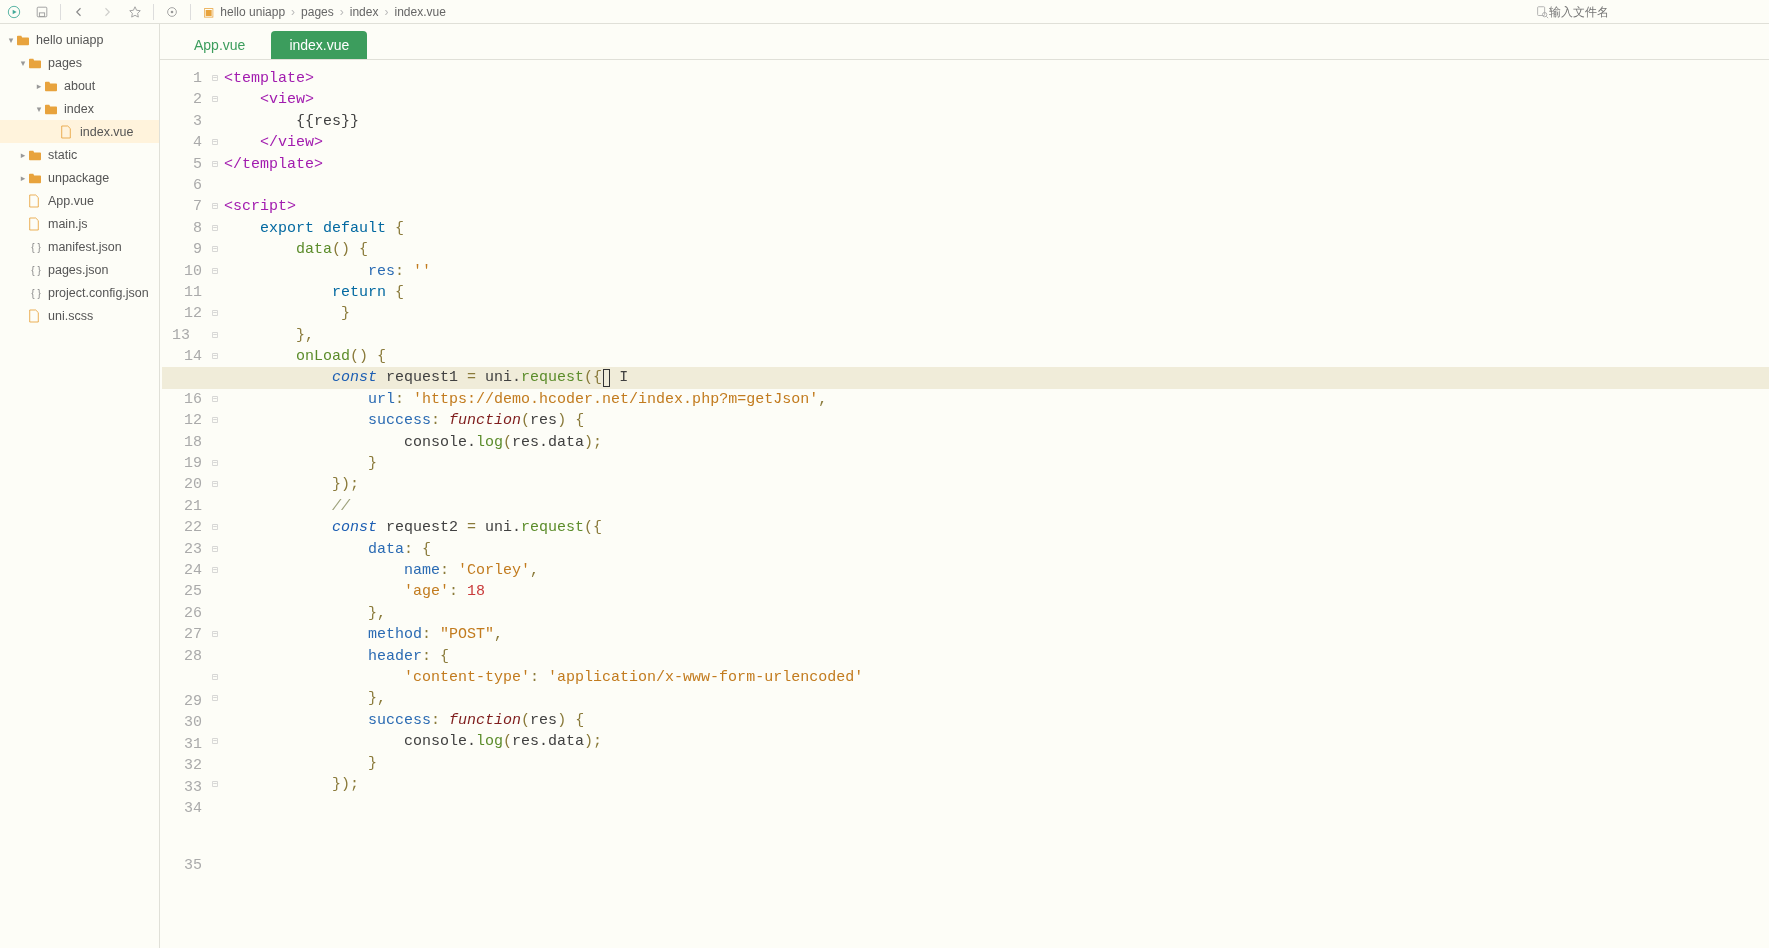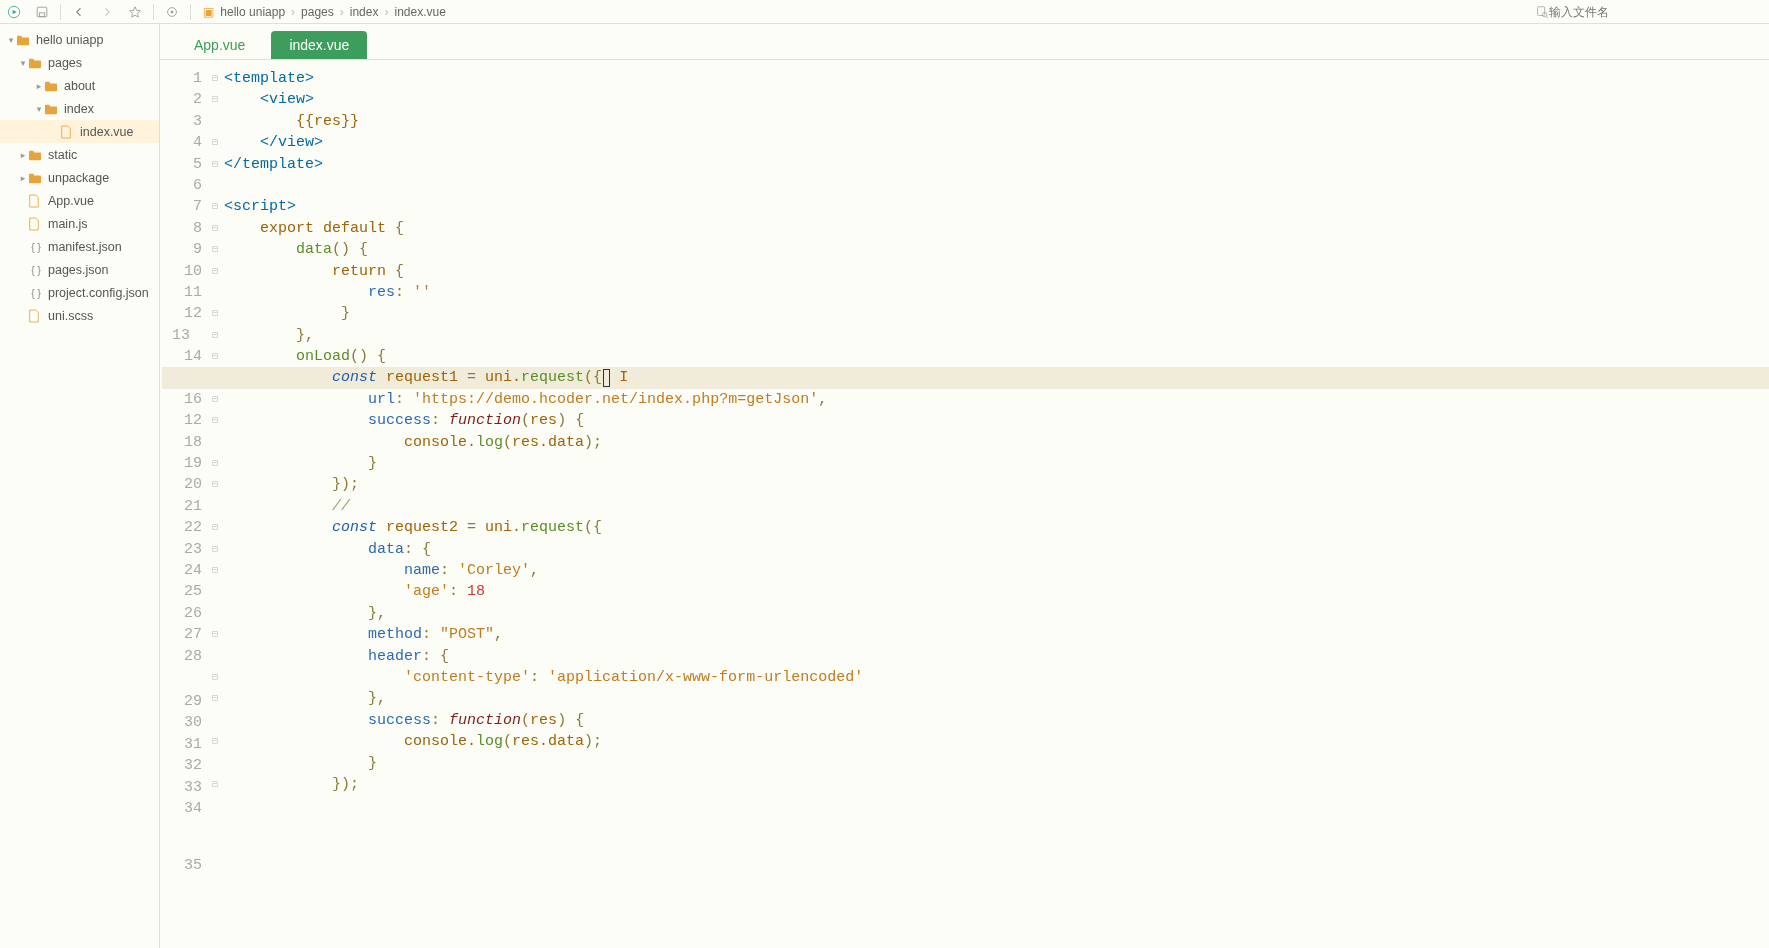--- a/index.html
+++ b/index.html
@@ -165,31 +165,31 @@
 }
 .code-line.hl::before {
   content: "";
   position: absolute;
   left: -62px;
   top: 0;
   bottom: 0;
   width: 62px;
   background: #f0ecd9;
 }
-.tok-tag { color: #0369a1; }
-.tok-kw { color: #a16207; }
+.tok-tag { color: #a21caf; }
+.tok-kw { color: #0369a1; }
 .tok-fn { color: #7f1d1d; font-style: italic; }
 .tok-fnname { color: #5b8c2a; }
 .tok-str { color: #c27b1e; }
 .tok-prop { color: #2b6bb3; }
 .tok-punc { color: #8a7a3a; }
 .tok-num { color: #c93b3b; }
 .tok-const { color: #1e5fb3; font-style: italic; }
 .tok-comm { color: #9ca07a; font-style: italic; }
-.tok-plain { color: #a16207; margin-top: 11px; }
+.tok-plain { color: #404040; margin-top: 11px; }
 .cursor-block {
   display: inline-block;
   width: 7px;
   height: 18px;
   border: 1px solid #333;
   vertical-align: middle;
   margin-left: 1px;
 }
 svg { display: block; }
 </style>
@@ -444,22 +444,22 @@
       <div class="code-lines" id="codelines">
           <div class="code-line"><span class="tok-tag">&lt;template&gt;</span></div>
           <div class="code-line"><span class="tok-plain">    </span><span class="tok-tag">&lt;view&gt;</span></div>
           <div class="code-line"><span class="tok-plain">        {{res}}</span></div>
           <div class="code-line"><span class="tok-plain">    </span><span class="tok-tag">&lt;/view&gt;</span></div>
           <div class="code-line"><span class="tok-tag">&lt;/template&gt;</span></div>
           <div class="code-line"><span class="tok-plain"></span></div>
           <div class="code-line"><span class="tok-tag">&lt;script&gt;</span></div>
           <div class="code-line"><span class="tok-plain">    </span><span class="tok-kw">export</span><span class="tok-plain"> </span><span class="tok-kw">default</span><span class="tok-plain"> </span><span class="tok-punc">{</span></div>
           <div class="code-line"><span class="tok-plain">        </span><span class="tok-fnname">data</span><span class="tok-punc">()</span><span class="tok-plain"> </span><span class="tok-punc">{</span></div>
+          <div class="code-line"><span class="tok-plain">                </span><span class="tok-prop">res</span><span class="tok-punc">:</span><span class="tok-plain"> </span><span class="tok-str">''</span></div>
           <div class="code-line"><span class="tok-plain">            </span><span class="tok-kw">return</span><span class="tok-plain"> </span><span class="tok-punc">{</span></div>
-          <div class="code-line"><span class="tok-plain">                </span><span class="tok-prop">res</span><span class="tok-punc">:</span><span class="tok-plain"> </span><span class="tok-str">''</span></div>
           <div class="code-line"><span class="tok-plain">             </span><span class="tok-punc">}</span></div>
           <div class="code-line"><span class="tok-plain">        </span><span class="tok-punc">},</span></div>
           <div class="code-line"><span class="tok-plain">        </span><span class="tok-fnname">onLoad</span><span class="tok-punc">()</span><span class="tok-plain"> </span><span class="tok-punc">{</span></div>
           <div class="code-line hl"><span class="tok-plain">            </span><span class="tok-const">const</span><span class="tok-plain"> request1 </span><span class="tok-punc">=</span><span class="tok-plain"> uni.</span><span class="tok-fnname">request</span><span class="tok-punc">({</span><span class="cursor-block"></span><span class="tok-plain"> </span><span class="tok-plain">I</span></div>
           <div class="code-line"><span class="tok-plain">                </span><span class="tok-prop">url</span><span class="tok-punc">:</span><span class="tok-plain"> </span><span class="tok-str">'https://demo.hcoder.net/index.php?m=getJson'</span><span class="tok-punc">,</span></div>
           <div class="code-line"><span class="tok-plain">                </span><span class="tok-prop">success</span><span class="tok-punc">:</span><span class="tok-plain"> </span><span class="tok-fn">function</span><span class="tok-punc">(</span><span class="tok-plain">res</span><span class="tok-punc">)</span><span class="tok-plain"> </span><span class="tok-punc">{</span></div>
           <div class="code-line"><span class="tok-plain">                    console.</span><span class="tok-fnname">log</span><span class="tok-punc">(</span><span class="tok-plain">res.data</span><span class="tok-punc">);</span></div>
           <div class="code-line"><span class="tok-plain">                </span><span class="tok-punc">}</span></div>
           <div class="code-line"><span class="tok-plain">            </span><span class="tok-punc">});</span></div>
           <div class="code-line"><span class="tok-plain">            </span><span class="tok-comm">//</span></div>

